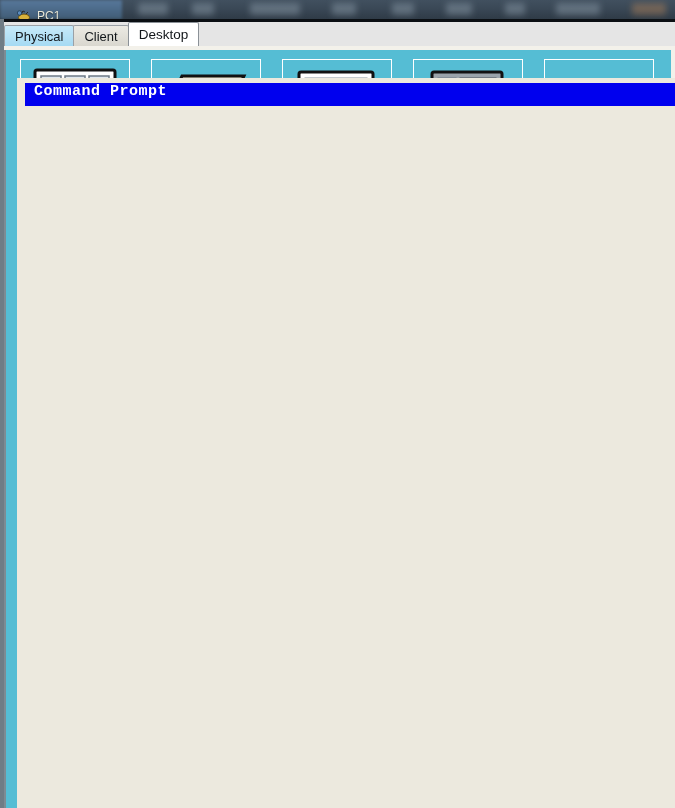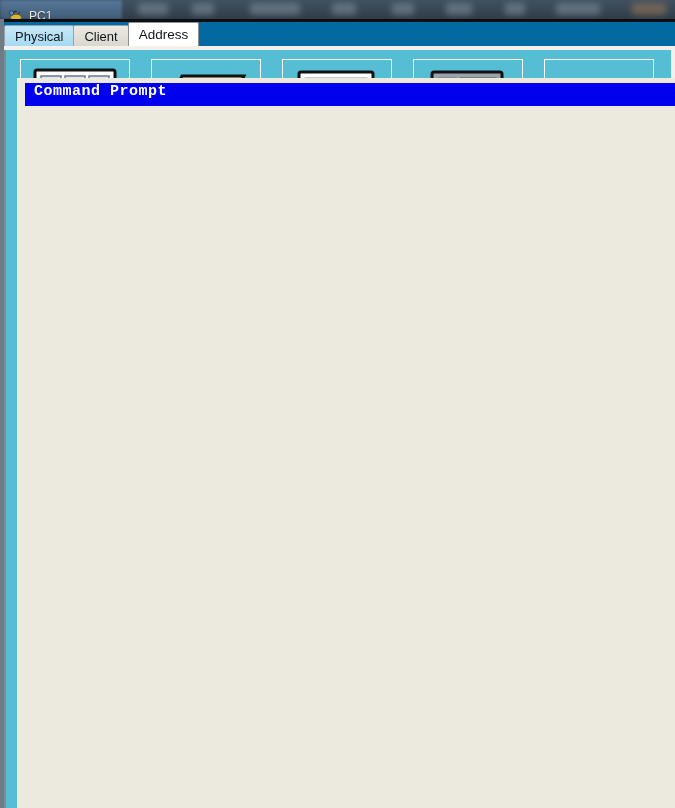--- a/index.html
+++ b/index.html
@@ -41,21 +41,21 @@
   }
 
   
   #window-titlebar {
     position: absolute;
     left: 0; top: 0;
     width: 675px; height: 32px;
     z-index: 5;
     display: flex;
     align-items: center;
-    padding-left: 8px;
+    padding-left: 16px;
     box-sizing: border-box;
   }
   #window-titlebar .wicon {
     width: 15px; height: 15px;
     margin-right: 6px;
     position: relative;
     flex: none;
   }
   #window-titlebar .wicon svg { display: block; }
   #window-titlebar .wtitle {
@@ -72,21 +72,21 @@
     width: 675px; height: 3px;
     background: #0b0f13;
     z-index: 5;
   }
 
   
   #tabstrip {
     position: absolute;
     left: 0; top: 22px;
     width: 675px; height: 24px;
-    background: #0369a1;
+    background: #e5e5e5;
     z-index: 4;
     display: flex;
     align-items: flex-end;
     padding-left: 4px;
     box-sizing: border-box;
   }
   .tab {
     height: 21px;
     box-sizing: border-box;
     display: flex;
@@ -247,21 +247,21 @@
 <div id="titlebar-underline"></div>
 
 <div id="tabstrip">
   <div class="tab selected-blue">
     <span>Physical</span>
   </div>
   <div class="tab">
     <span>Client</span>
   </div>
   <div class="tab active">
-    <span>Address</span>
+    <span>Desktop</span>
   </div>
 </div>
 
 <div id="desktop-pane"></div>
 
 <div id="desktop-surface">
   <div id="icon-row">
 
     <div class="icon-card">
       <span class="glyph">

